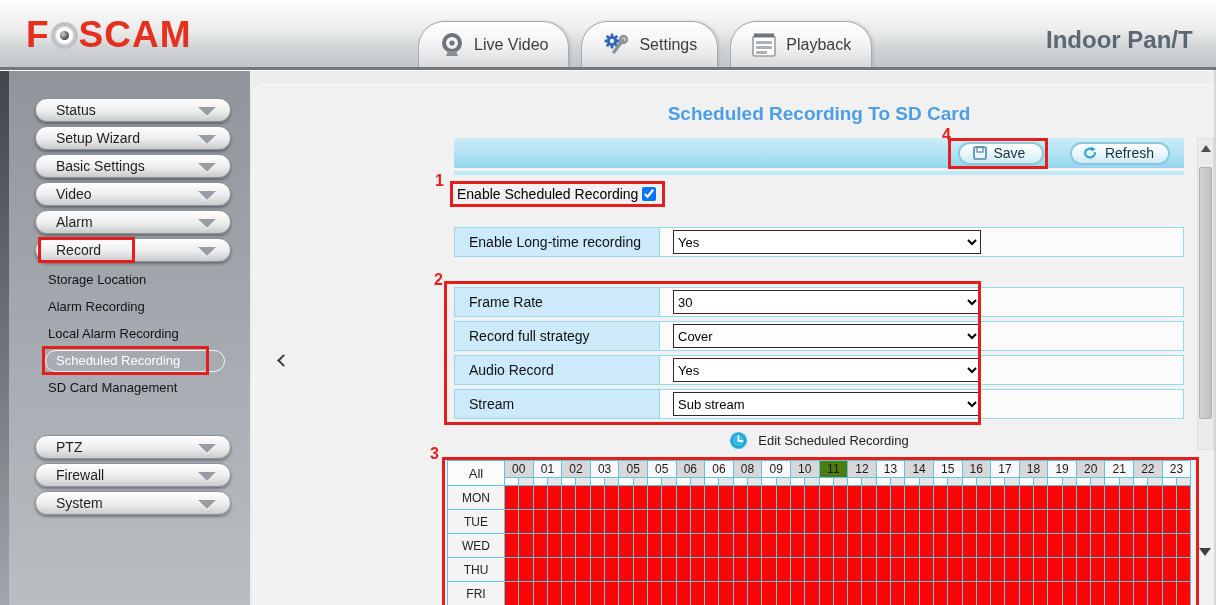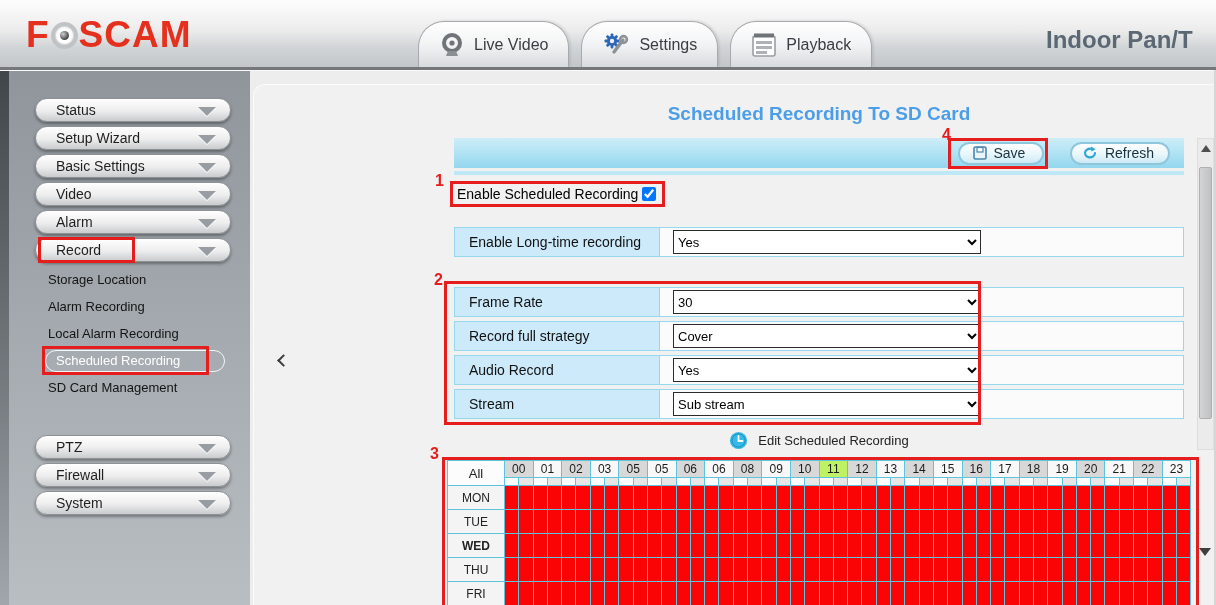--- a/index.html
+++ b/index.html
@@ -307,21 +307,21 @@
               <div class="cell-hour" style="grid-column: 4 / span 2; background: rgb(248, 248, 248);">01</div>
               <div class="cell-hour" style="grid-column: 6 / span 2; background: rgb(216, 216, 216);">02</div>
               <div class="cell-hour" style="grid-column: 8 / span 2; background: rgb(248, 248, 248);">03</div>
               <div class="cell-hour" style="grid-column: 10 / span 2; background: rgb(216, 216, 216);">05</div>
               <div class="cell-hour" style="grid-column: 12 / span 2; background: rgb(248, 248, 248);">05</div>
               <div class="cell-hour" style="grid-column: 14 / span 2; background: rgb(216, 216, 216);">06</div>
               <div class="cell-hour" style="grid-column: 16 / span 2; background: rgb(248, 248, 248);">06</div>
               <div class="cell-hour" style="grid-column: 18 / span 2; background: rgb(216, 216, 216);">08</div>
               <div class="cell-hour" style="grid-column: 20 / span 2; background: rgb(248, 248, 248);">09</div>
               <div class="cell-hour" style="grid-column: 22 / span 2; background: rgb(216, 216, 216);">10</div>
-              <div class="cell-hour" style="grid-column: 24 / span 2; background: #bef264;">11</div>
+              <div class="cell-hour" style="grid-column: 24 / span 2; background: #4d7c0f;">11</div>
               <div class="cell-hour" style="grid-column: 26 / span 2; background: rgb(216, 216, 216);">12</div>
               <div class="cell-hour" style="grid-column: 28 / span 2; background: rgb(248, 248, 248);">13</div>
               <div class="cell-hour" style="grid-column: 30 / span 2; background: rgb(216, 216, 216);">14</div>
               <div class="cell-hour" style="grid-column: 32 / span 2; background: rgb(248, 248, 248);">15</div>
               <div class="cell-hour" style="grid-column: 34 / span 2; background: rgb(216, 216, 216);">16</div>
               <div class="cell-hour" style="grid-column: 36 / span 2; background: rgb(248, 248, 248);">17</div>
               <div class="cell-hour" style="grid-column: 38 / span 2; background: rgb(216, 216, 216);">18</div>
               <div class="cell-hour" style="grid-column: 40 / span 2; background: rgb(248, 248, 248);">19</div>
               <div class="cell-hour" style="grid-column: 42 / span 2; background: rgb(216, 216, 216);">20</div>
               <div class="cell-hour" style="grid-column: 44 / span 2; background: rgb(248, 248, 248);">21</div>
@@ -466,21 +466,21 @@
               <div class="cell-slot" style="grid-area: 4 / 40; background: rgb(250, 4, 5);"></div>
               <div class="cell-slot" style="grid-area: 4 / 41; background: rgb(250, 4, 5);"></div>
               <div class="cell-slot" style="grid-area: 4 / 42; background: rgb(250, 4, 5);"></div>
               <div class="cell-slot" style="grid-area: 4 / 43; background: rgb(250, 4, 5);"></div>
               <div class="cell-slot" style="grid-area: 4 / 44; background: rgb(250, 4, 5);"></div>
               <div class="cell-slot" style="grid-area: 4 / 45; background: rgb(250, 4, 5);"></div>
               <div class="cell-slot" style="grid-area: 4 / 46; background: rgb(250, 4, 5);"></div>
               <div class="cell-slot" style="grid-area: 4 / 47; background: rgb(250, 4, 5);"></div>
               <div class="cell-slot" style="grid-area: 4 / 48; background: rgb(250, 4, 5);"></div>
               <div class="cell-slot" style="grid-area: 4 / 49; background: rgb(250, 4, 5);"></div>
-              <div class="cell-day" style="grid-area: 5 / 1; font-weight: bold;">WED</div>
+              <div class="cell-day" style="grid-area: 5 / 1;">WED</div>
               <div class="cell-slot" style="grid-area: 5 / 2; background: rgb(250, 4, 5);"></div>
               <div class="cell-slot" style="grid-area: 5 / 3; background: rgb(250, 4, 5);"></div>
               <div class="cell-slot" style="grid-area: 5 / 4; background: rgb(250, 4, 5);"></div>
               <div class="cell-slot" style="grid-area: 5 / 5; background: rgb(250, 4, 5);"></div>
               <div class="cell-slot" style="grid-area: 5 / 6; background: rgb(250, 4, 5);"></div>
               <div class="cell-slot" style="grid-area: 5 / 7; background: rgb(250, 4, 5);"></div>
               <div class="cell-slot" style="grid-area: 5 / 8; background: rgb(250, 4, 5);"></div>
               <div class="cell-slot" style="grid-area: 5 / 9; background: rgb(250, 4, 5);"></div>
               <div class="cell-slot" style="grid-area: 5 / 10; background: rgb(250, 4, 5);"></div>
               <div class="cell-slot" style="grid-area: 5 / 11; background: rgb(250, 4, 5);"></div>

